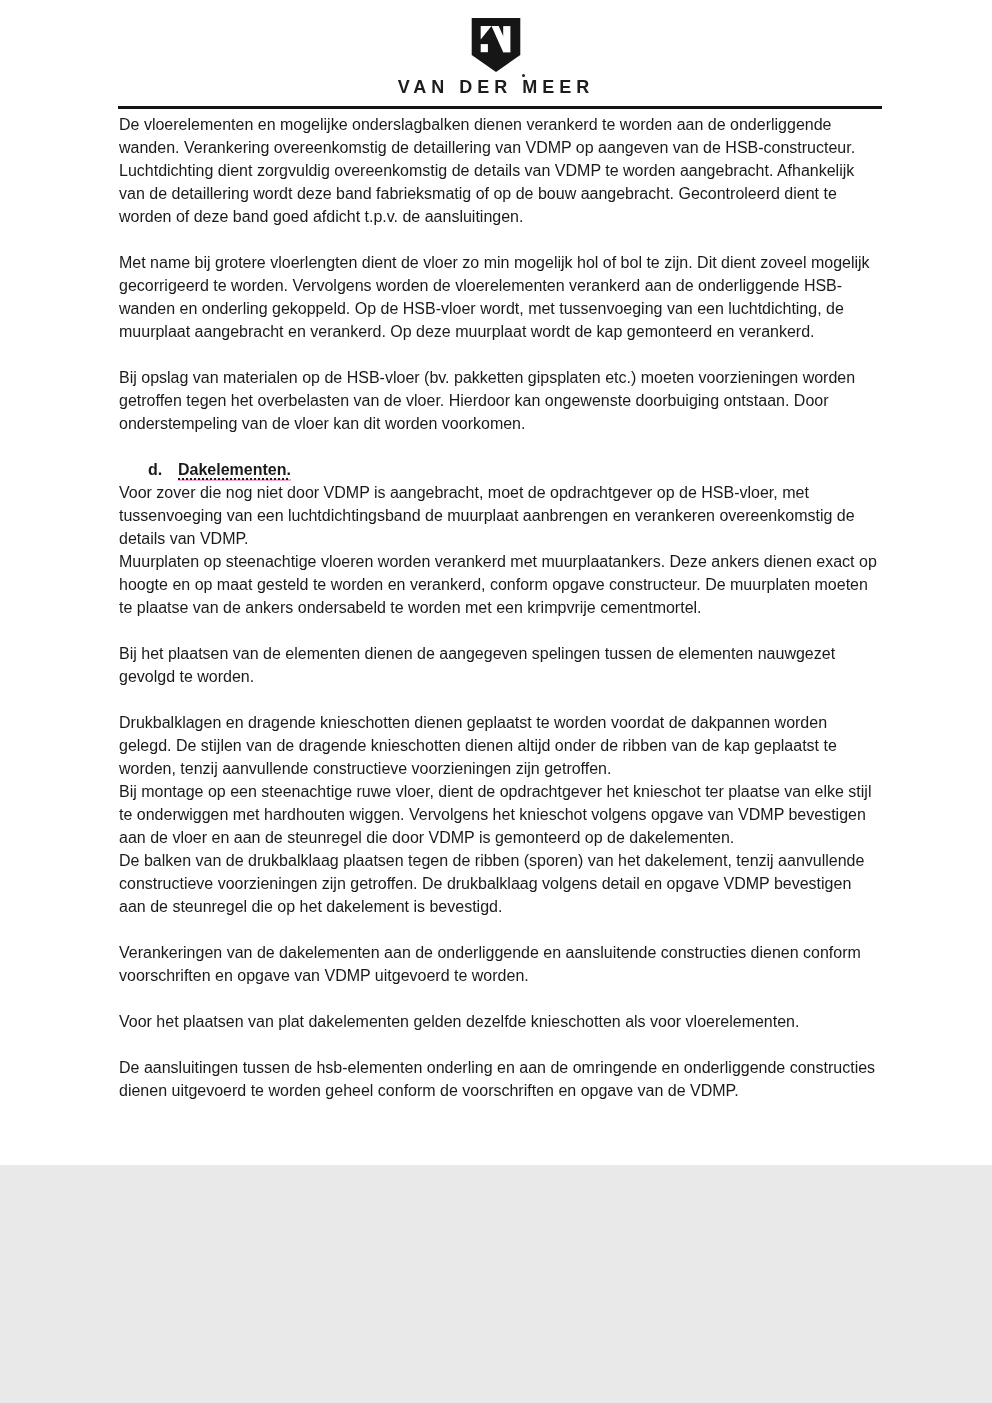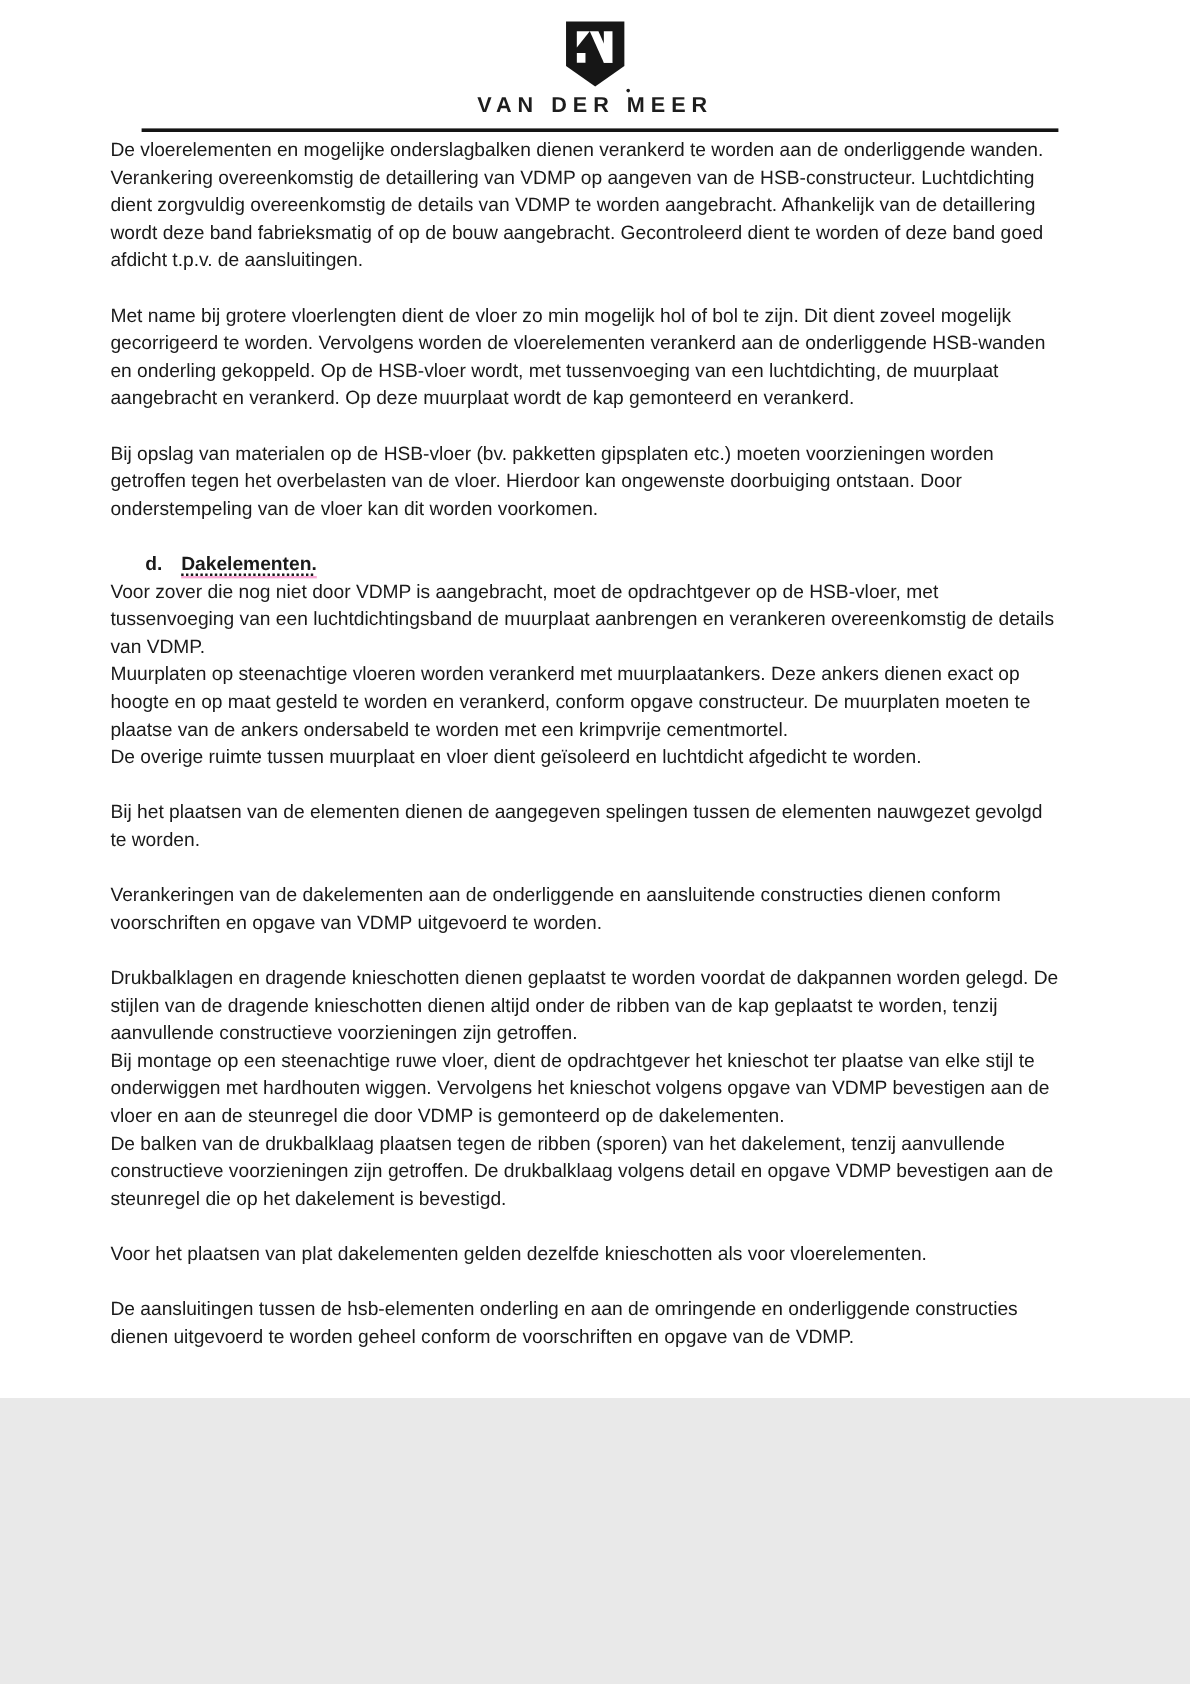--- a/index.html
+++ b/index.html
@@ -41,21 +41,21 @@
     letter-spacing: 5px;
     color: #8d8d8d;
     line-height: 11px;
   }
   .top-rule {
     margin: 9px 110px 0 118px;
     border-bottom: 3px solid #141414;
   }
   
   .content {
-    padding: 4px 110px 0 92px;
+    padding: 4px 110px 0 119px;
     font-size: 16px;
     line-height: 23px;
   }
   .content p { margin: 0; }
   .block { margin-bottom: 23px; }
   .heading {
     padding-left: 29px;
     font-weight: 700;
     margin: 0;
   }
@@ -118,35 +118,34 @@
       <p>Bij opslag van materialen op de HSB-vloer (bv. pakketten gipsplaten etc.) moeten voorzieningen worden getroffen tegen het overbelasten van de vloer. Hierdoor kan ongewenste doorbuiging ontstaan. Door onderstempeling van de vloer kan dit worden voorkomen.</p>
     </div>
 
     <p class="heading">
       <span class="marker">d.</span><span class="heading-title">Dakelementen.</span>
     </p>
 
     <div class="block">
       <p>Voor zover die nog niet door VDMP is aangebracht, moet de opdrachtgever op de HSB-vloer, met tussenvoeging van een luchtdichtingsband de muurplaat aanbrengen en verankeren overeenkomstig de details van VDMP.</p>
       <p>Muurplaten op steenachtige vloeren worden verankerd met muurplaatankers. Deze ankers dienen exact op hoogte en op maat gesteld te worden en verankerd, conform opgave constructeur. De muurplaten moeten te plaatse van de ankers ondersabeld te worden met een krimpvrije cementmortel.</p>
-      <p>De overige ruimte tussen muurplaat en vloer dient geïsoleerd en luchtdicht afgedicht te worden.</p>
     </div>
 
     <div class="block">
       <p>Bij het plaatsen van de elementen dienen de aangegeven spelingen tussen de elementen nauwgezet gevolgd te worden.</p>
     </div>
 
     <div class="block">
-      <p>Verankeringen van de dakelementen aan de onderliggende en aansluitende constructies dienen conform voorschriften en opgave van VDMP uitgevoerd te worden.</p>
+      <p>Drukbalklagen en dragende knieschotten dienen geplaatst te worden voordat de dakpannen worden gelegd. De stijlen van de dragende knieschotten dienen altijd onder de ribben van de kap geplaatst te worden, tenzij aanvullende constructieve voorzieningen zijn getroffen.</p>
+      <p>Bij montage op een steenachtige ruwe vloer, dient de opdrachtgever het knieschot ter plaatse van elke stijl te onderwiggen met hardhouten wiggen. Vervolgens het knieschot volgens opgave van VDMP bevestigen aan de vloer en aan de steunregel die door VDMP is gemonteerd op de dakelementen.</p>
+      <p>De balken van de drukbalklaag plaatsen tegen de ribben (sporen) van het dakelement, tenzij aanvullende constructieve voorzieningen zijn getroffen. De drukbalklaag volgens detail en opgave VDMP bevestigen aan de steunregel die op het dakelement is bevestigd.</p>
     </div>
 
     <div class="block">
-      <p>Drukbalklagen en dragende knieschotten dienen geplaatst te worden voordat de dakpannen worden gelegd. De stijlen van de dragende knieschotten dienen altijd onder de ribben van de kap geplaatst te worden, tenzij aanvullende constructieve voorzieningen zijn getroffen.</p>
-      <p>Bij montage op een steenachtige ruwe vloer, dient de opdrachtgever het knieschot ter plaatse van elke stijl te onderwiggen met hardhouten wiggen. Vervolgens het knieschot volgens opgave van VDMP bevestigen aan de vloer en aan de steunregel die door VDMP is gemonteerd op de dakelementen.</p>
-      <p>De balken van de drukbalklaag plaatsen tegen de ribben (sporen) van het dakelement, tenzij aanvullende constructieve voorzieningen zijn getroffen. De drukbalklaag volgens detail en opgave VDMP bevestigen aan de steunregel die op het dakelement is bevestigd.</p>
+      <p>Verankeringen van de dakelementen aan de onderliggende en aansluitende constructies dienen conform voorschriften en opgave van VDMP uitgevoerd te worden.</p>
     </div>
 
     <div class="block">
       <p>Voor het plaatsen van plat dakelementen gelden dezelfde knieschotten als voor vloerelementen.</p>
     </div>
 
 
     <div class="block">
       <p>De aansluitingen tussen de hsb-elementen onderling en aan de omringende en onderliggende constructies dienen uitgevoerd te worden geheel conform de voorschriften en opgave van de VDMP.</p>
     </div>

